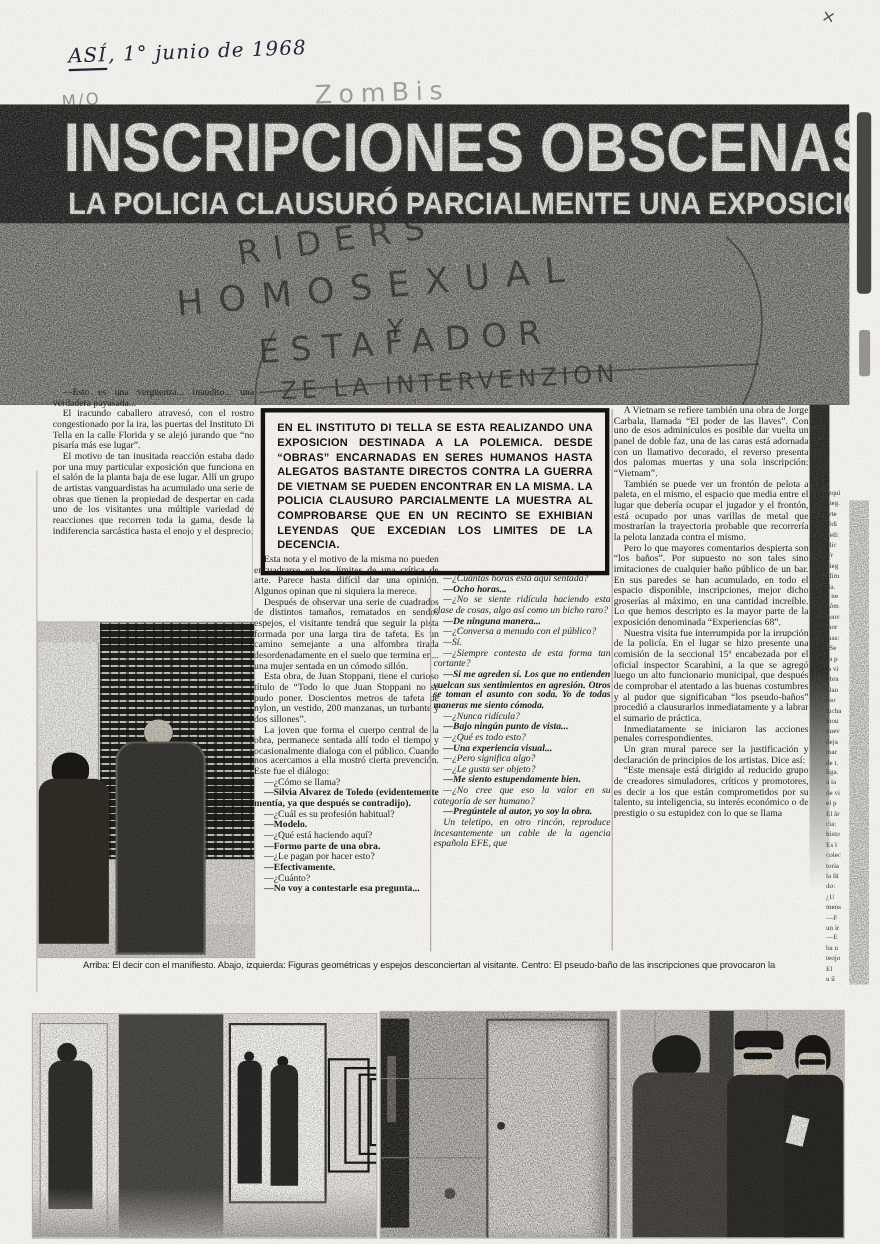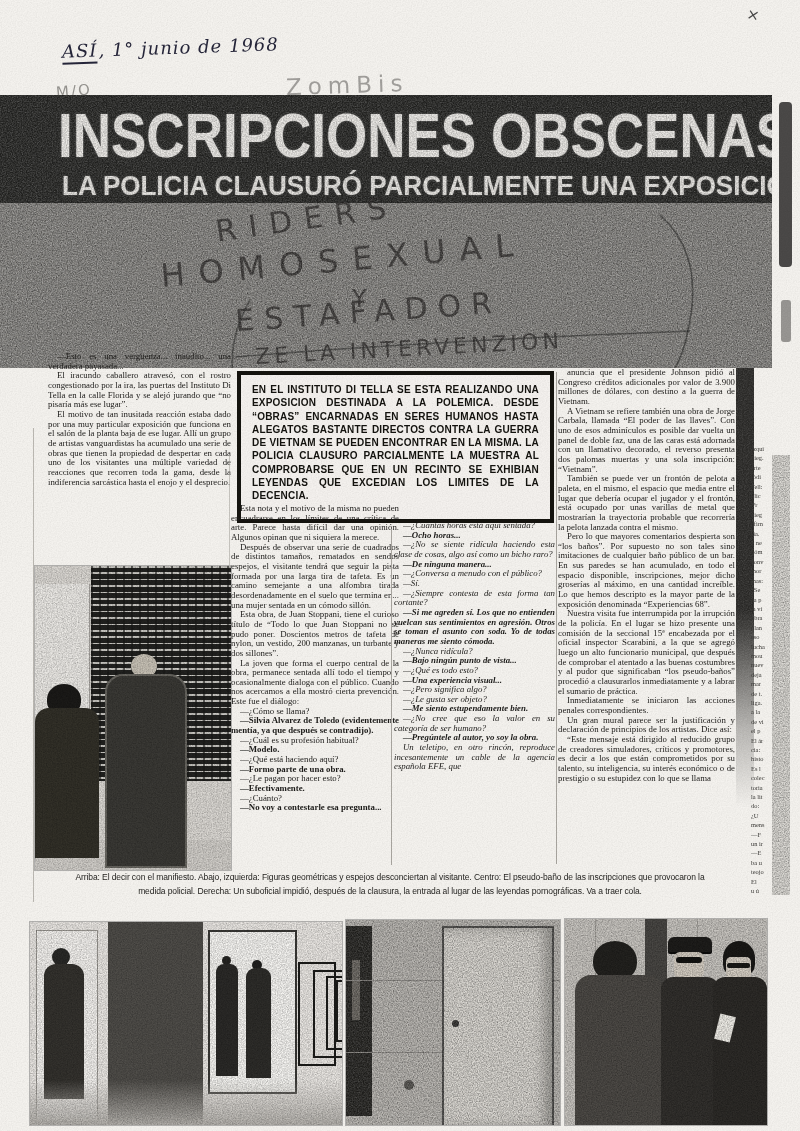--- a/index.html
+++ b/index.html
@@ -171,21 +171,20 @@
       <p>—¿Qué es todo esto?</p>
       <p class="b">—Una experiencia visual...</p>
       <p>—¿Pero significa algo?</p>
       <p>—¿Le gusta ser objeto?</p>
       <p class="b">—Me siento estupendamente bien.</p>
       <p>—¿No cree que eso la valor en su categoría de ser humano?</p>
       <p class="b">—Pregúntele al autor, yo soy la obra.</p>
       <p>Un teletipo, en otro rincón, reproduce incesantemente un cable de la agencia española EFE, que</p>
     </div>
   <div class="col" id="c4">
-      <p>anuncia que el presidente Johnson pidió al Congreso créditos adicionales por valor de 3.900 millones de dólares, con destino a la guerra de Vietnam.</p>
       <p>A Vietnam se refiere también una obra de Jorge Carbala, llamada “El poder de las llaves”. Con uno de esos adminículos es posible dar vuelta un panel de doble faz, una de las caras está adornada con un llamativo decorado, el reverso presenta dos palomas muertas y una sola inscripción: “Vietnam”.</p>
       <p>También se puede ver un frontón de pelota a paleta, en el mismo, el espacio que media entre el lugar que debería ocupar el jugador y el frontón, está ocupado por unas varillas de metal que mostrarían la trayectoria probable que recorrería la pelota lanzada contra el mismo.</p>
       <p>Pero lo que mayores comentarios despierta son “los baños”. Por supuesto no son tales sino imitaciones de cualquier baño público de un bar. En sus paredes se han acumulado, en todo el espacio disponible, inscripciones, mejor dicho groserías al máximo, en una cantidad increíble. Lo que hemos descripto es la mayor parte de la exposición denominada “Experiencias 68”.</p>
       <p>Nuestra visita fue interrumpida por la irrupción de la policía. En el lugar se hizo presente una comisión de la seccional 15ª encabezada por el oficial inspector Scarabini, a la que se agregó luego un alto funcionario municipal, que después de comprobar el atentado a las buenas costumbres y al pudor que significaban “los pseudo-baños” procedió a clausurarlos inmediatamente y a labrar el sumario de práctica.</p>
       <p>Inmediatamente se iniciaron las acciones penales correspondientes.</p>
       <p>Un gran mural parece ser la justificación y declaración de principios de los artistas. Dice así:</p>
       <p>“Este mensaje está dirigido al reducido grupo de creadores simuladores, críticos y promotores, es decir a los que están comprometidos por su talento, su inteligencia, su interés económico o de prestigio o su estupidez con lo que se llama</p>
     </div>
   <div class="vrule" style="left:391px;top:530px;height:335px;"></div>
   <div class="vrule" style="left:556px;top:372px;height:492px;"></div>
@@ -204,21 +203,20 @@
         <filter id="gr5">
           <feTurbulence type="fractalNoise" baseFrequency="0.8" numOctaves="2" seed="6"></feTurbulence>
           <feColorMatrix type="matrix" values="0 0 0 0 0 0 0 0 0 0 0 0 0 0 0 0.9 0.9 0.9 0 -1.05"></feColorMatrix>
         </filter>
         <rect width="100%" height="100%" filter="url(#gr5)" opacity="0.28"></rect>
       </svg>
     </div>
 
   <div class="caption">
     <div>Arriba: El decir con el manifiesto. Abajo, izquierda: Figuras geométricas y espejos desconciertan al visitante. Centro: El pseudo-baño de las inscripciones que provocaron la</div>
-    <div>medida policial. Derecha: Un suboficial impidió, después de la clausura, la entrada al lugar de las leyendas pornográficas. Va a traer cola.</div>
   </div>
 
   <div class="ph p1">
     <div class="abs" style="left:6px;top:8px;width:60px;height:190px;background:#f4f2ef;border:1px solid #9a9792;"></div>
     <div class="abs" style="left:22px;top:26px;width:18px;height:18px;background:#2a2a28;border-radius:50%;"></div>
     <div class="abs" style="left:14px;top:42px;width:40px;height:135px;background:#35332f;border-radius:12px 12px 0 0;"></div>
     <div class="abs" style="left:78px;top:0;width:95px;height:203px;background:#504e4a;"></div>
     <div class="abs" style="left:178px;top:8px;width:85px;height:160px;background:#f7f6f3;border:2px solid #3a3936;"></div>
     <div class="abs" style="left:192px;top:34px;width:9px;height:9px;background:#262523;border-radius:50%;"></div>
     <div class="abs" style="left:186px;top:42px;width:22px;height:112px;background:#2c2b29;border-radius:8px 8px 0 0;"></div>

